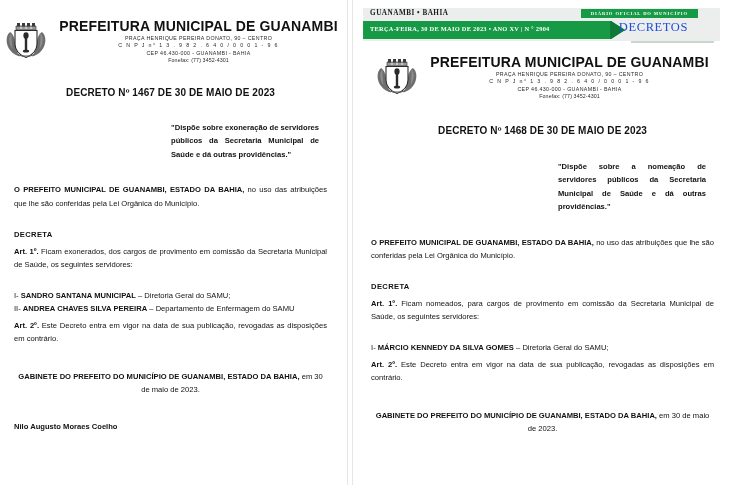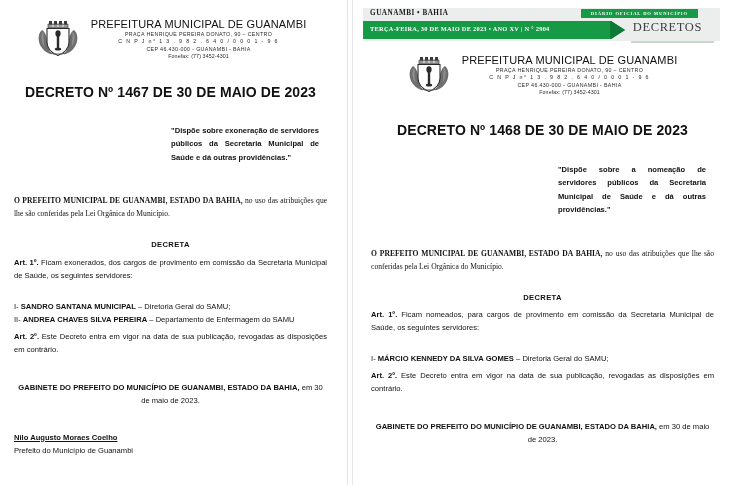--- a/index.html
+++ b/index.html
@@ -111,25 +111,25 @@
     color: #ffffff;
     font-size: 4.6px;
     font-weight: bold;
     letter-spacing: 0.9px;
     padding: 2px 10px;
     font-family: "Liberation Serif", serif;
     white-space: nowrap;
   }
   .diario-section {
     position: absolute;
-    right: 18px;
+    right: 32px;
     top: 15px;
     font-size: 12.5px;
     letter-spacing: 0.6px;
-    color: #404040;
+    color: #1d4ed8;
     font-family: "Liberation Serif", serif;
   }
   .diario-underline {
     position: absolute;
     left: 268px;
     right: 6px;
     top: 36px;
     height: 1.5px;
     background: #c9d8cd;
   }
@@ -140,22 +140,22 @@
     align-items: center;
     justify-content: center;
     gap: 10px;
   }
   .lh-left { margin: 18px 0 0 0; }
   .lh-right { margin: 9px 0 0 0; }
 
   .brasao { width: 46px; height: 38px; flex: 0 0 auto; }
   .lh-text { text-align: center; }
   .lh-title {
-    font-size: 11px;
-    font-weight: normal;
+    font-size: 14px;
+    font-weight: bold;
     letter-spacing: 0.15px;
     color: #111;
     white-space: nowrap;
   }
   .lh-line {
     font-size: 5.3px;
     color: #2b2b2b;
     letter-spacing: 0.35px;
     margin-top: 1.2px;
     white-space: nowrap;
@@ -164,21 +164,21 @@
   .lh-line.fone { letter-spacing: 0.1px; }
 
   
   .doc { font-size: 7.6px; line-height: 1.72; }
   .doc-left  { padding: 0 6px 0 6px; }
   .doc-right { padding: 0 6px 0 8px; }
 
   .decreto-title {
     text-align: center;
     font-weight: bold;
-    font-size: 14px;
+    font-size: 10px;
     letter-spacing: 0.1px;
   }
   .l-title { margin-top: 21px; }
   .r-title { margin-top: 23px; }
 
   .ementa {
     width: 148px;
     margin-left: auto;
     margin-right: 8px;
     text-align: justify;
@@ -186,37 +186,35 @@
     font-size: 7.6px;
     line-height: 1.78;
   }
   .l-ementa { margin-top: 20px; }
   .r-ementa { margin-top: 21px; }
 
   .para {
     text-align: justify;
     margin-top: 4px;
   }
-  .para.wide  { margin-top: 30px; font-family: Liberation Serif, serif; }
+  .para.wide  { margin-top: 22px; }
 
   .decreta {
-    text-align: center;
     font-weight: bold;
     letter-spacing: 0.35px;
     margin-top: 18px;
   }
   b, .b { font-weight: bold; }
 
   .servidores { margin-top: 18px; }
   .servidor { text-align: justify; }
 
   .assinatura-nome {
     font-weight: bold;
     margin-top: 24px;
-    text-decoration: underline;
   }
   .assinatura-cargo { margin-top: 0px; }
   .gabinete { margin-top: 25px; text-align: center; }
 </style>
 </head>
 <body>
 
 <div class="page">
 
   <div class="panel panel-left">
@@ -285,21 +283,20 @@
 
       <div class="para">
         <b>Art. 2º.</b><span> Este Decreto entra em vigor na data de sua publicação, revogadas as disposições em contrário.</span>
       </div>
 
       <div class="gabinete">
         <b>GABINETE DO PREFEITO DO MUNICÍPIO DE GUANAMBI, ESTADO DA BAHIA,</b><span> em 30 de maio de 2023.</span>
       </div>
 
       <div class="assinatura-nome">Nilo Augusto Moraes Coelho</div>
-      <div class="assinatura-cargo">Prefeito do Município de Guanambi</div>
     </div>
   </div>
 
   <div class="panel-divider"></div>
 
   <div class="panel panel-right">
 
     <div class="diario-banner">
       <div class="diario-gray"></div>
       <div class="diario-city">GUANAMBI • BAHIA</div>

